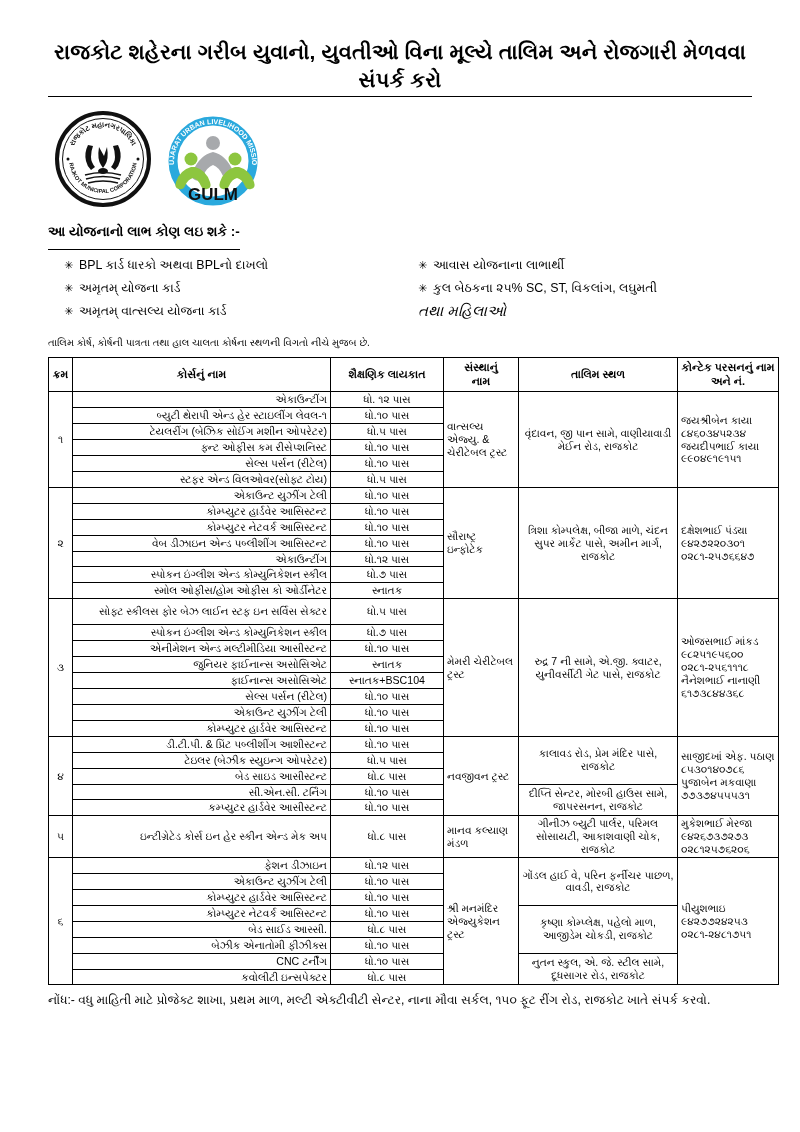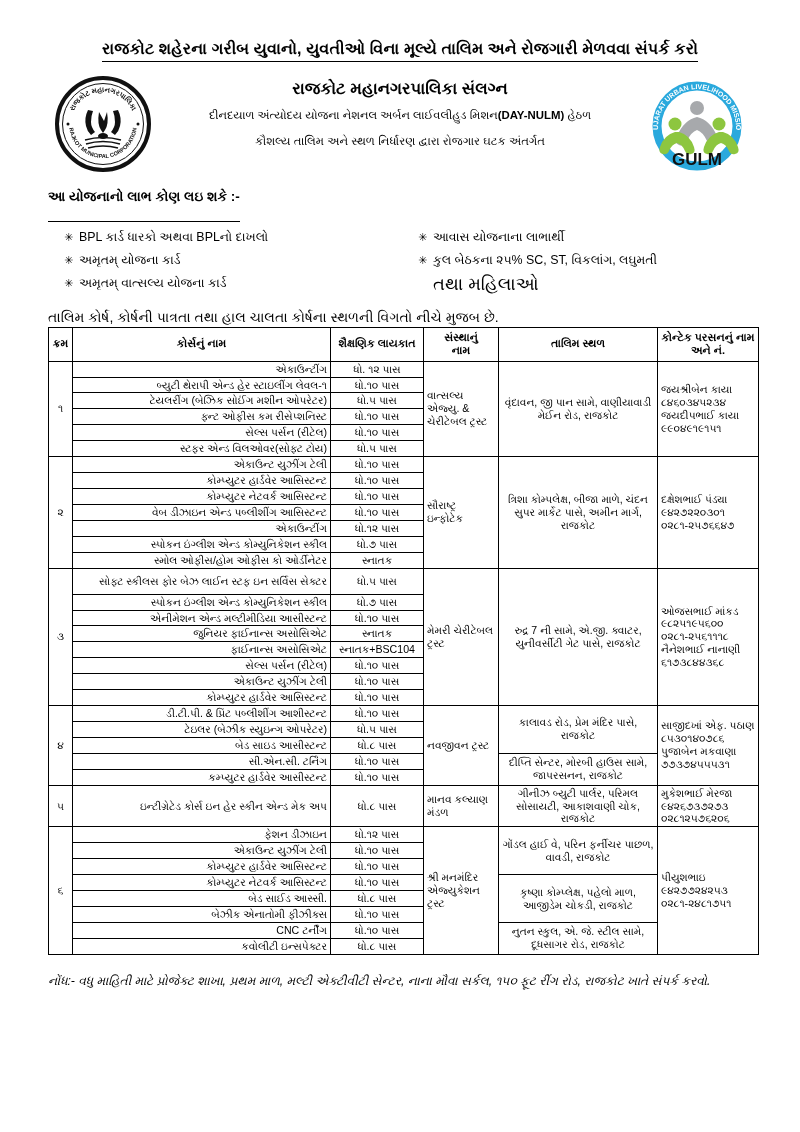--- a/index.html
+++ b/index.html
@@ -11,21 +11,21 @@
     font-family: "Liberation Sans", "DejaVu Sans", sans-serif;
     color: #000000;
     position: relative;
     overflow: hidden;
   }
   .page { padding: 38px 48px 0 48px; width:800px; }
 
   
   .headline {
     text-align:center;
-    font-size: 16px;
+    font-size: 21px;
     font-weight: 700;
     letter-spacing: .1px;
     border-bottom: 1.6px solid #000;
     display: inline-block;
     padding-bottom: 1px;
     line-height: 1.35;
   }
   .headline-wrap { text-align:center; }
 
   .hdr {
@@ -52,66 +52,65 @@
   }
   .seal svg { position:absolute; inset:0; }
 
   
   .gulm { width: 98px; height: 96px; position:relative; }
   .gulm svg { position:absolute; inset:0; }
 
   
   .elig-title {
     font-size: 13.6px; font-weight:700; margin-top: 16px;
-    display:inline-block; border-bottom: 1.5px solid #000; padding-bottom:16px;
+    display:inline-block; border-bottom: 1.5px solid #000; padding-bottom:9px;
     line-height:1.3;
   }
   .elig-cols { display:flex; margin-top: 8px; }
   .elig-col { flex:1 1 50%; padding-left: 16px; }
   .elig-col.right { padding-left: 18px; }
   .elig-item {
     font-size: 12.4px; line-height: 1.28; margin-bottom: 7px;
     display:flex; align-items:flex-start;
   }
   .bullet { flex:0 0 15px; font-size: 11px; line-height:1.35; }
-  .elig-sub { font-size:18px; margin-left:15px; margin-top:-3px; line-height:1.3; }
+  .elig-sub { font-size:15px; margin-top:-3px; line-height:1.3;font-style:italic; }
 
   .intro-line {
-    font-size: 14px; margin-top: 9px; line-height:1.35;
+    font-size: 10px; margin-top: 9px; line-height:1.35;
   }
 
   
   table.main {
     border-collapse: collapse;
     width: 704px;
-    margin-top: 0;
+    margin-top: 8px;
     table-layout: fixed;
   }
   table.main th, table.main td {
     border: 1px solid #000;
     vertical-align: middle;
     font-size: 10.6px;
     line-height: 1.22;
     padding: 1px 3px;
   }
   table.main th {
     font-weight: 700; text-align:center; font-size: 11px; padding: 3px 2px;
   }
   .grp-top > td { border-top: 2.2px solid #000; }
   .col-sr  { width: 24px;  text-align:center; font-weight:400; }
   .col-crs { width: 258px; text-align:right; padding-left:5px; }
-  .col-qual{ width: 93px; text-align:center; }
+  .col-qual{ width: 113px; text-align:center; }
   .col-inst{ width: 75px;  text-align:left; }
   .col-venue{width: 159px; text-align:center; }
   .col-cont{ width: 101px; text-align:left; }
 
   .note {
-    font-size: 12.2px; margin-top: 18px; line-height:1.45;
+    font-size: 12.2px; margin-top: 7px; line-height:1.45;
     text-align:justify;
-    font-style:italic;
   }
 </style>
 </head>
 <body>
 
 <div class="page">
 
   <div class="headline-wrap">
     <div class="headline">રાજકોટ શહેરના ગરીબ યુવાનો, યુવતીઓ વિના મૂલ્યે તાલિમ અને રોજગારી મેળવવા સંપર્ક કરો</div>
   </div>
@@ -141,25 +140,20 @@
             <path d="M30,64 q18,-5 36,0" stroke="#111" stroke-width="1.6" fill="none"></path>
             <path d="M31,68 q17,-5 34,0" stroke="#111" stroke-width="1.6" fill="none"></path>
             <path d="M33,72 q15,-4 30,0" stroke="#111" stroke-width="1.6" fill="none"></path>
             <circle cx="13" cy="48" r="1.5"></circle>
             <circle cx="83" cy="48" r="1.5"></circle>
           </g>
         </svg>
       </div>
     </div>
 
-    <div class="hdr-mid">
-      <div class="org-title">રાજકોટ મહાનગરપાલિકા સંલગ્ન</div>
-      <div class="org-sub1"><span>દીનદયાળ અંત્યોદય યોજના નેશનલ અર્બન લાઈવલીહુડ મિશન</span><b>(DAY-NULM)</b><span> હેઠળ</span></div>
-      <div class="org-sub2">કૌશલ્ય તાલિમ અને સ્થળ નિર્ધારણ દ્વારા રોજગાર ઘટક અંતર્ગત</div>
-    </div>
 
     <div class="logo-right">
       <div class="gulm">
         <svg viewBox="0 0 98 96" width="98" height="96">
           <defs>
             <path id="gArc" d="M 10,52 A 39,39 0 0 1 88,52"></path>
           </defs>
           <circle cx="49" cy="50" r="40" fill="none" stroke="#2aa9dd" stroke-width="9"></circle>
           <text font-size="7" font-family="'Liberation Sans',sans-serif" font-weight="700" fill="#ffffff">
             <textPath href="#gArc" startOffset="50%" text-anchor="middle">GUJARAT URBAN LIVELIHOOD MISSION</textPath>

